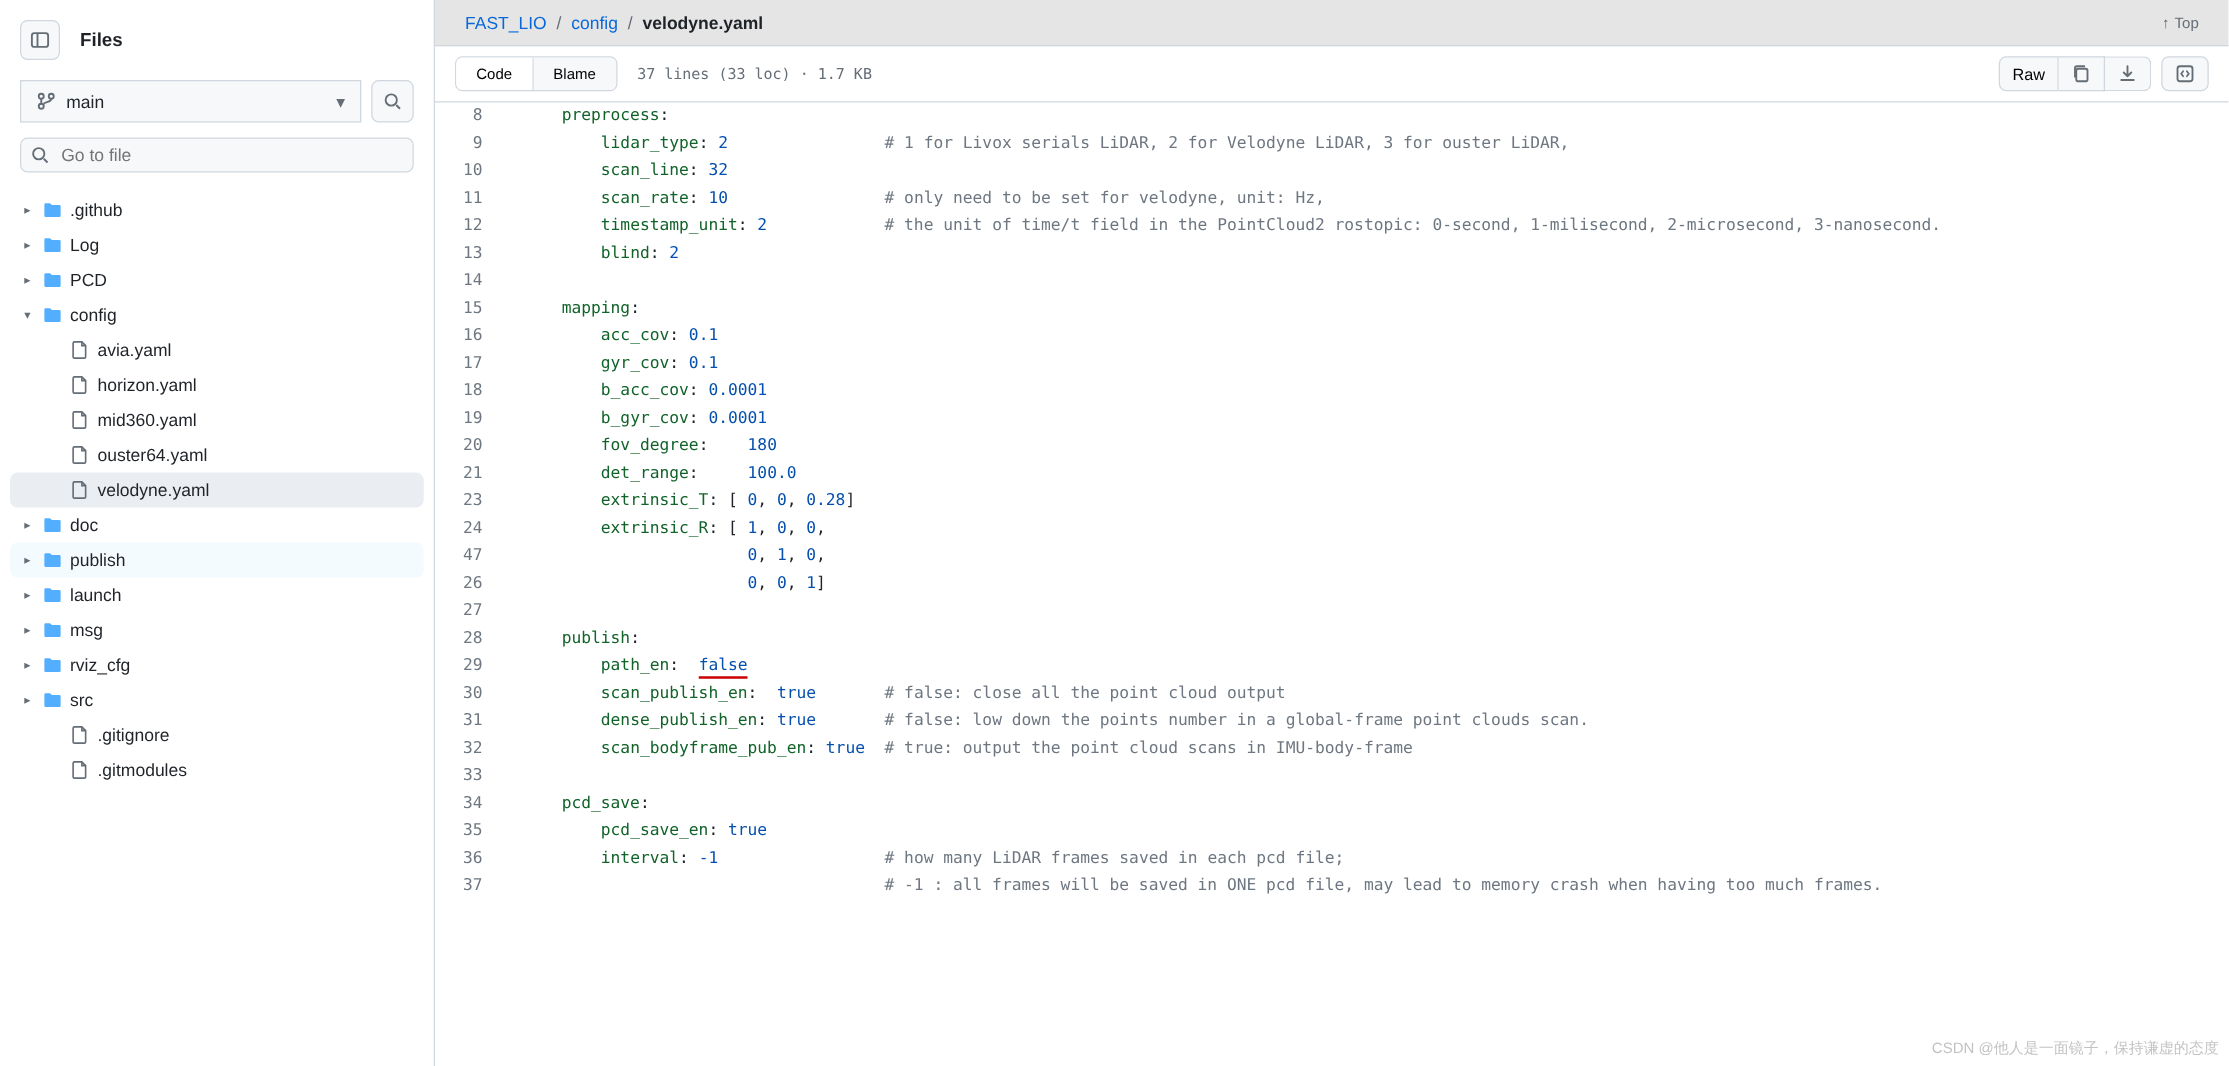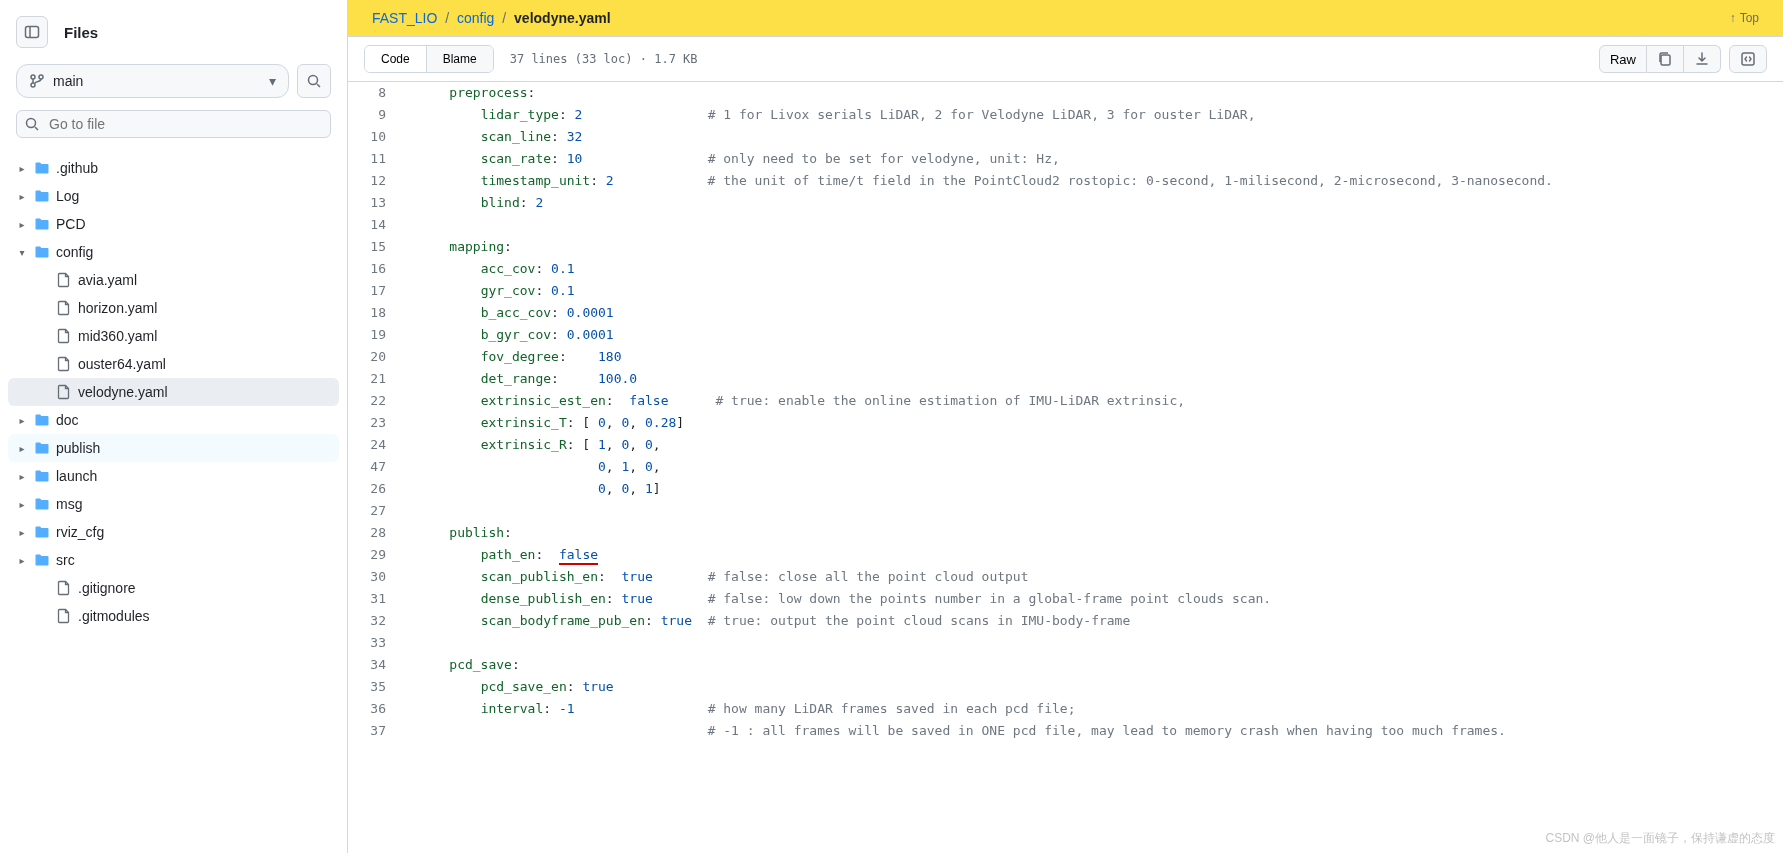--- a/index.html
+++ b/index.html
@@ -2,37 +2,37 @@
 <html><head>
 <meta charset="utf-8">
 <style>
 * { box-sizing: border-box; margin: 0; padding: 0; }
 body { font-family: -apple-system, BlinkMacSystemFont, "Segoe UI", Helvetica, Arial, sans-serif; font-size: 14px; color: #1f2328; background: #ffffff; width: 1783px; height: 853px; overflow: hidden; display: flex; }
 .sidebar { width: 348px; border-right: 1px solid #d0d7de; display: flex; flex-direction: column; background: #fff; }
 .sidebar-header { display: flex; align-items: center; gap: 16px; padding: 16px; }
 .panel-icon-btn { width: 32px; height: 32px; border: 1px solid #d0d7de; border-radius: 6px; display: flex; align-items: center; justify-content: center; cursor: pointer; background: #f6f8fa; }
 .files-title { font-weight: 600; font-size: 15px; }
 .branch-row { display: flex; gap: 8px; padding: 0 16px 12px; }
-.branch-btn { flex: 1; display: flex; align-items: center; gap: 8px; padding: 5px 12px; border: 1px solid #d0d7de; border-radius: 12px; background: #f6f8fa; cursor: pointer; }
+.branch-btn { flex: 1; display: flex; align-items: center; gap: 8px; padding: 5px 12px; border: 1px solid #d0d7de; border-radius: 0; background: #f6f8fa; cursor: pointer; }
 .branch-btn .dd { margin-left: auto; color: #656d76; }
 .search-btn { width: 34px; height: 34px; border: 1px solid #d0d7de; border-radius: 6px; background: #f6f8fa; display: flex; align-items: center; justify-content: center; cursor: pointer; }
 .goto-row { padding: 0 16px 12px; }
 .goto-input { width: 100%; padding: 5px 12px 5px 32px; border: 1px solid #d0d7de; border-radius: 6px; background: #f6f8fa; font-size: 14px; color: #656d76; }
 .goto-wrap { position: relative; }
 .goto-wrap .sicon { position: absolute; left: 8px; top: 6px; color: #656d76; }
 .tree { flex: 1; overflow-y: auto; padding: 4px 8px; position: relative; }
 .tree::-webkit-scrollbar { width: 12px; }
 .tree::-webkit-scrollbar-thumb { background: #c8ccd0; border-radius: 6px; }
 .tree-row { display: flex; align-items: center; gap: 6px; padding: 6px 8px; border-radius: 6px; cursor: pointer; font-size: 14px; }
 .tree-row.selected { background: #ddf4ff55; }
 .tree-row.selected-file { background: #eaeef2; }
 .chev { width: 12px; color: #656d76; font-size: 10px; display: inline-block; text-align: center; }
 
 .main { flex: 1; display: flex; flex-direction: column; overflow: hidden; }
-.crumb-bar { display: flex; align-items: center; justify-content: space-between; padding: 10px 24px; border-bottom: 1px solid #d0d7de; background: #fde047; }
+.crumb-bar { display: flex; align-items: center; justify-content: space-between; padding: 10px 24px; border-bottom: 1px solid #d0d7de; background: #e5e5e5; }
 .crumbs { font-size: 14px; }
 .crumbs a { color: #0969da; text-decoration: none; }
 .crumbs .sep { color: #656d76; margin: 0 4px; }
 .crumbs .cur { color: #1f2328; font-weight: 600; }
 .top-link { color: #656d76; font-size: 12px; cursor: pointer; display: flex; align-items: center; gap: 4px; }
 
 .toolbar { display: flex; align-items: center; padding: 8px 16px; gap: 16px; border-bottom: 1px solid #d0d7de; }
 .tab-group { display: flex; border: 1px solid #d0d7de; border-radius: 6px; overflow: hidden; }
 .tab { padding: 6px 16px; background: #f6f8fa; cursor: pointer; font-size: 12px; border: none; }
 .tab.active { background: #fff; font-weight: 500; border-right: 1px solid #d0d7de; }
@@ -356,24 +356,20 @@
       </div>
       <div class="code-line">
         <div class="lineno">20</div>
         <div class="code">        <span class="pl-ent">fov_degree</span>:    <span class="pl-c1">180</span></div>
       </div>
       <div class="code-line">
         <div class="lineno">21</div>
         <div class="code">        <span class="pl-ent">det_range</span>:     <span class="pl-c1">100.0</span></div>
       </div>
       <div class="code-line">
-        <div class="lineno">22</div>
-        <div class="code">        <span class="pl-ent">extrinsic_est_en</span>:  <span class="pl-c1">false</span>      <span class="pl-c"># true: enable the online estimation of IMU-LiDAR extrinsic,</span></div>
-      </div>
-      <div class="code-line">
         <div class="lineno">23</div>
         <div class="code">        <span class="pl-ent">extrinsic_T</span>: [ <span class="pl-c1">0</span>, <span class="pl-c1">0</span>, <span class="pl-c1">0.28</span>]</div>
       </div>
       <div class="code-line">
         <div class="lineno">24</div>
         <div class="code">        <span class="pl-ent">extrinsic_R</span>: [ <span class="pl-c1">1</span>, <span class="pl-c1">0</span>, <span class="pl-c1">0</span>,</div>
       </div>
       <div class="code-line">
         <div class="lineno">47</div>
         <div class="code">                       <span class="pl-c1">0</span>, <span class="pl-c1">1</span>, <span class="pl-c1">0</span>,</div>

